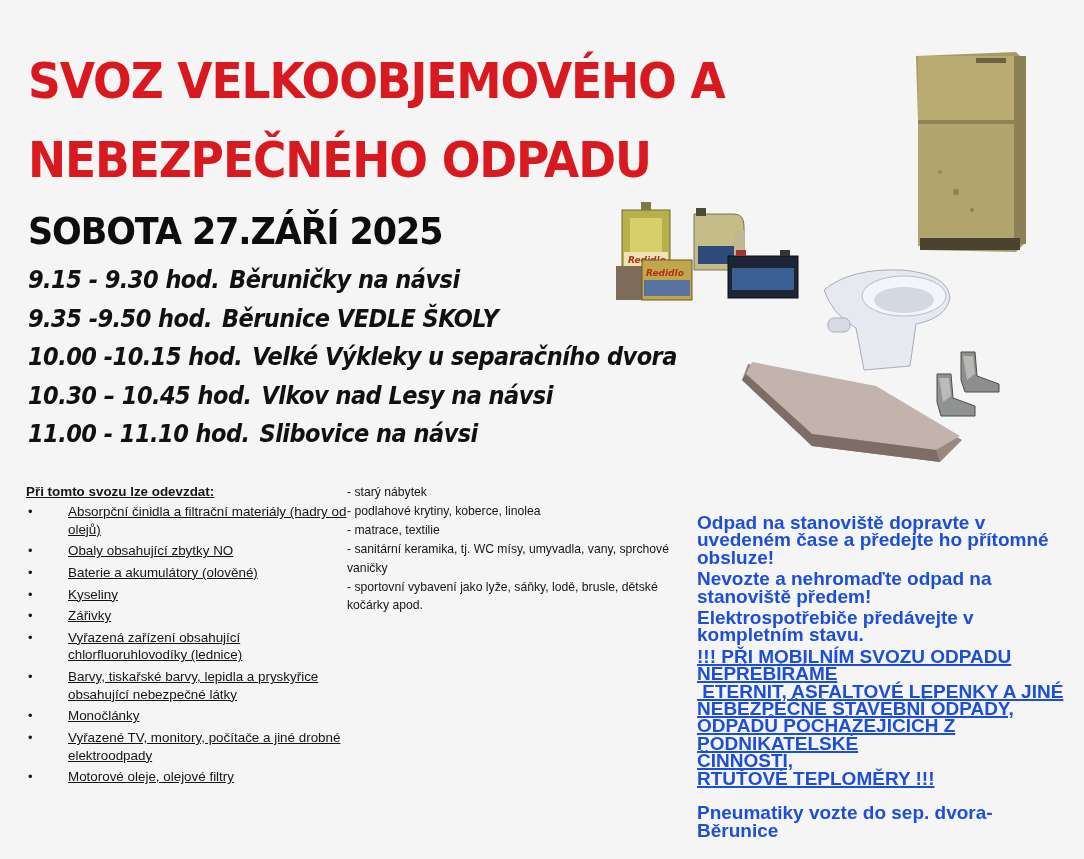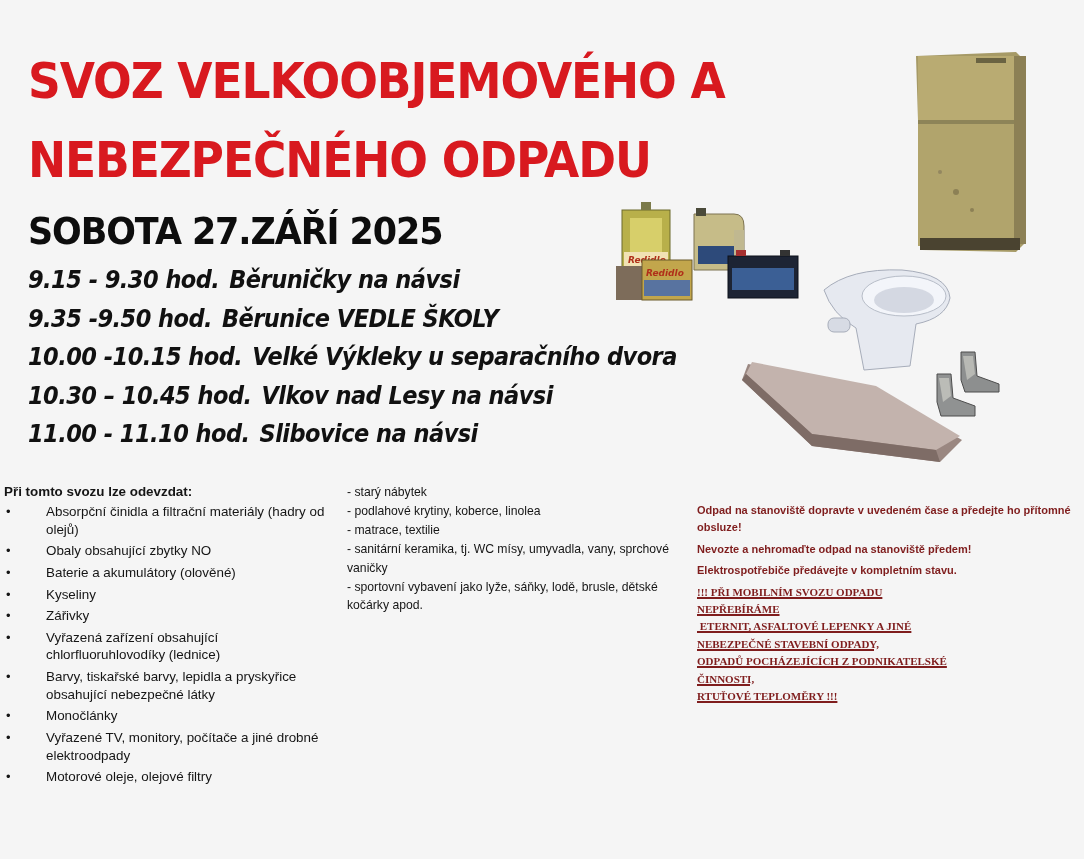--- a/index.html
+++ b/index.html
@@ -54,25 +54,26 @@
       color: #111;
       transform-origin: left top;
       transform: scaleX(0.9);
     }
     .schedule .row { height: 38.5px; white-space: nowrap; line-height: 32px; }
     .schedule .time { margin-right: 11px; }
 
     
     .accepted {
       position: absolute;
-      left: 4px; top: 483px;
+      left: 26px; top: 483px;
       width: 330px;
       font-size: 13.4px;
       color: #151515;
       line-height: 17.5px;
+      text-decoration: underline;
     }
     .accepted h3 { font-size: 13.4px; font-weight: bold; margin-bottom: 3px; line-height: 17px; }
     .accepted ul { list-style: none; }
     .accepted li { position: relative; padding-left: 42px; margin-bottom: 4.2px; }
     .accepted li .bullet {
       position: absolute; left: 2px; top: 0;
       font-size: 13px;
     }
 
     
@@ -81,29 +82,29 @@
       left: 347px; top: 483px;
       width: 340px;
       font-size: 12.2px;
       line-height: 18.9px;
       color: #151515;
     }
 
     
     .notes {
       position: absolute;
-      left: 697px; top: 502px;
+      left: 697px; top: 514px;
       width: 380px;
       font-weight: bold;
-      font-size: 11px;
+      font-size: 19px;
       line-height: 17.4px;
-      color: #7f1d1d;
+      color: #1d4ed8;
     }
     .notes p { margin-bottom: 4px; }
-    .notes .warning { text-decoration: underline; text-decoration-thickness: 2px; margin-bottom: 17px; font-family: Liberation Serif, serif; }
+    .notes .warning { text-decoration: underline; text-decoration-thickness: 2px; margin-bottom: 17px; }
     .notes .warning span { display: block; }
 
     
     .illu { position: absolute; }
   </style>
 </head>
 <body>
 
 <div class="title l1">SVOZ VELKOOBJEMOVÉHO A</div>
 <div class="title l2">NEBEZPEČNÉHO ODPADU</div>
@@ -147,20 +148,21 @@
   <p>Elektrospotřebiče předávejte v kompletním stavu.</p>
   <div class="warning">
     <span>!!! PŘI MOBILNÍM SVOZU ODPADU</span>
     <span>NEPŘEBÍRÁME</span>
     <span style="white-space:pre"> ETERNIT, ASFALTOVÉ LEPENKY A JINÉ</span>
     <span>NEBEZPEČNÉ STAVEBNÍ ODPADY,</span>
     <span>ODPADŮ POCHÁZEJÍCÍCH Z PODNIKATELSKÉ</span>
     <span>ČINNOSTI,</span>
     <span>RTUŤOVÉ TEPLOMĚRY !!!</span>
   </div>
+  <p>Pneumatiky vozte do sep. dvora- Běrunice</p>
 </div>
 
 <svg class="illu" style="left:612px;top:196px" width="190" height="112" viewBox="0 0 190 112">
   <rect x="10" y="14" width="48" height="62" fill="#b8b04a" stroke="#6d6a2c"></rect>
   <rect x="18" y="22" width="32" height="40" fill="#d7cf6a"></rect>
   <rect x="29" y="6" width="10" height="8" fill="#7b7a4a"></rect>
   <rect x="12" y="56" width="44" height="14" fill="#f1e2b4"></rect>
   <text x="16" y="67" font-size="9" font-family="DejaVu Sans, sans-serif" font-weight="bold" font-style="italic" fill="#b0301a">Redidlo</text>
   <path d="M82 18 h40 q10 0 10 12 v44 h-50 z" fill="#c6bc88" stroke="#7d7350"></path>
   <rect x="84" y="12" width="10" height="8" fill="#4a4a3a"></rect>

